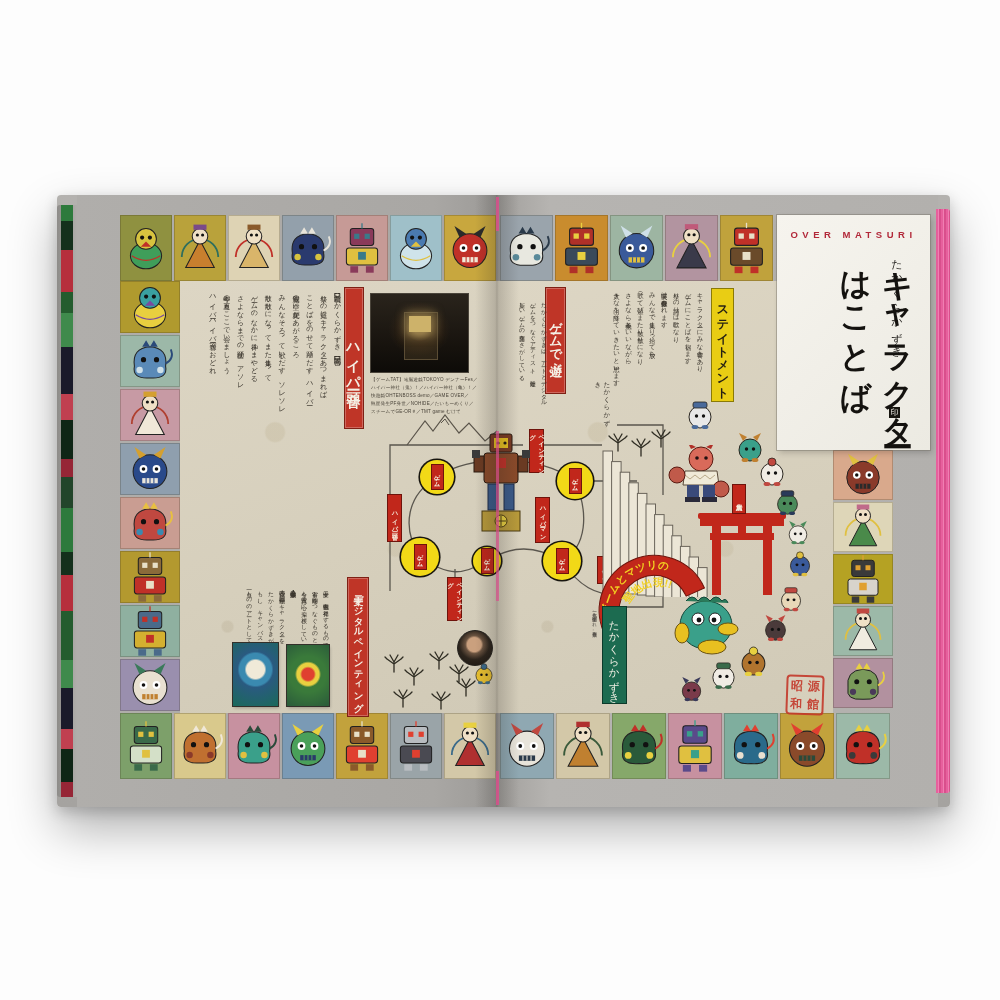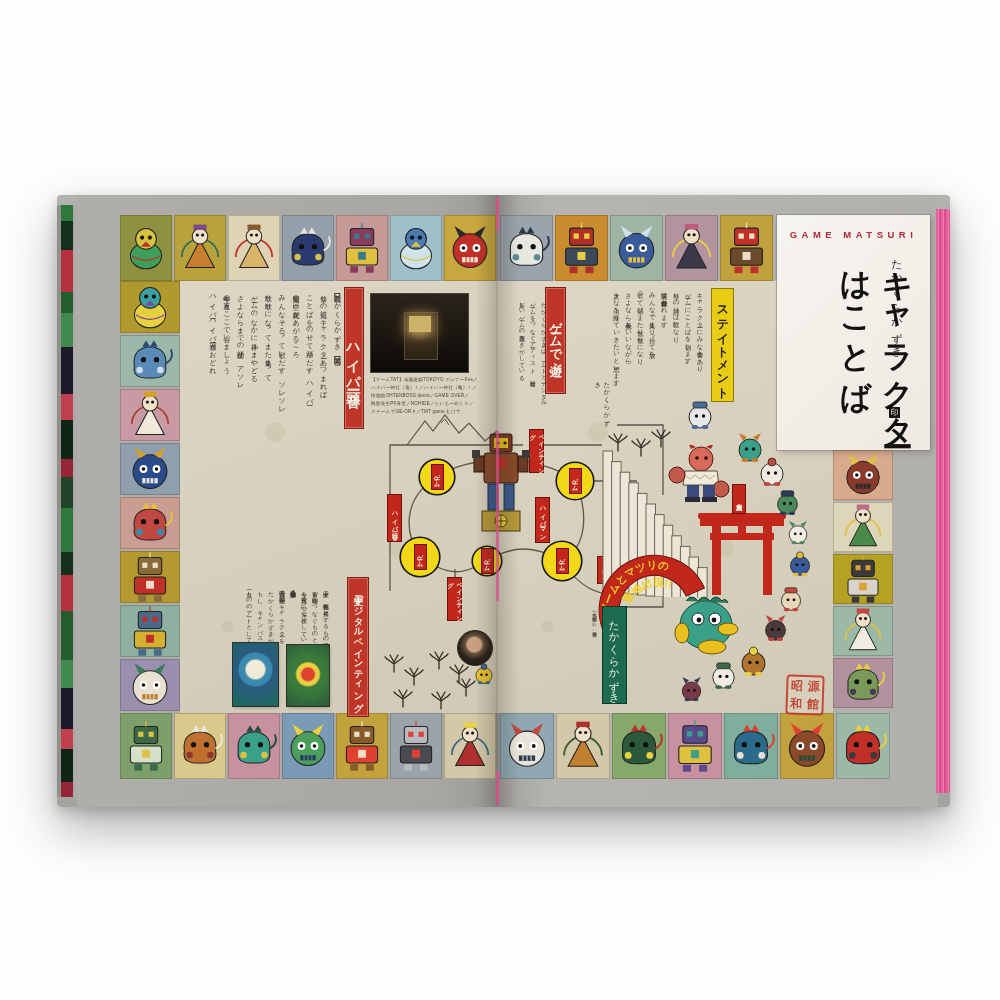--- a/index.html
+++ b/index.html
@@ -685,21 +685,21 @@
         <div class="col" style="font-size: 6.4px; line-height: 1.55;">みんなで集まり拾って放ち、</div>
         <div class="col" style="font-size: 6.4px; line-height: 1.55;">歌って遊びまた散り散りになり、</div>
         <div class="col" style="font-size: 6.4px; line-height: 1.55;">さよなら主義といいながら、</div>
         <div class="col" style="font-size: 6.4px; line-height: 1.55;">大きな山を降りていきたいと思います。</div>
       </div>
     <div id="sig" class="abs v" style="left:536px;top:182px;height:52px;font-size:6.6px;">たかくらかずき</div>
 
     <div class="abs banner-yellow vu" style="left:655px;top:94px;width:21px;height:112px;font-size:12px;">ステイトメント</div>
 
     <div id="panel" class="abs" style="left:720px;top:20px;width:153px;height:235px;">
-      <div id="kicker" class="abs" style="left:0;top:14px;width:153px;">GAME MATSURI</div>
+      <div id="kicker" class="abs" style="left:0;top:14px;width:153px;">OVER MATSURI</div>
       <div id="panel-author" class="abs vu" style="left:112px;top:36px;height:150px;">たかくらかずき</div>
       <div id="author-mark" class="abs" style="left:112px;top:192px;">印</div>
       <div id="panel-title" class="abs v" style="left:58px;top:34px;height:196px;">キャラクターはことば</div>
     </div>
 
     <svg id="stairs-svg" class="abs" style="left:543px;top:252px;" width="112" height="150" viewBox="0 0 112 150">
         <rect x="3" y="4" width="9.5" height="140" fill="#ece6d6" stroke="#6a645a" stroke-width="1"></rect>
         <rect x="11.6" y="14.6" width="9.5" height="130.4" fill="#ece6d6" stroke="#6a645a" stroke-width="1"></rect>
         <rect x="20.2" y="25.2" width="9.5" height="120.8" fill="#ece6d6" stroke="#6a645a" stroke-width="1"></rect>
         <rect x="28.799999999999997" y="35.8" width="9.5" height="111.2" fill="#ece6d6" stroke="#6a645a" stroke-width="1"></rect>

